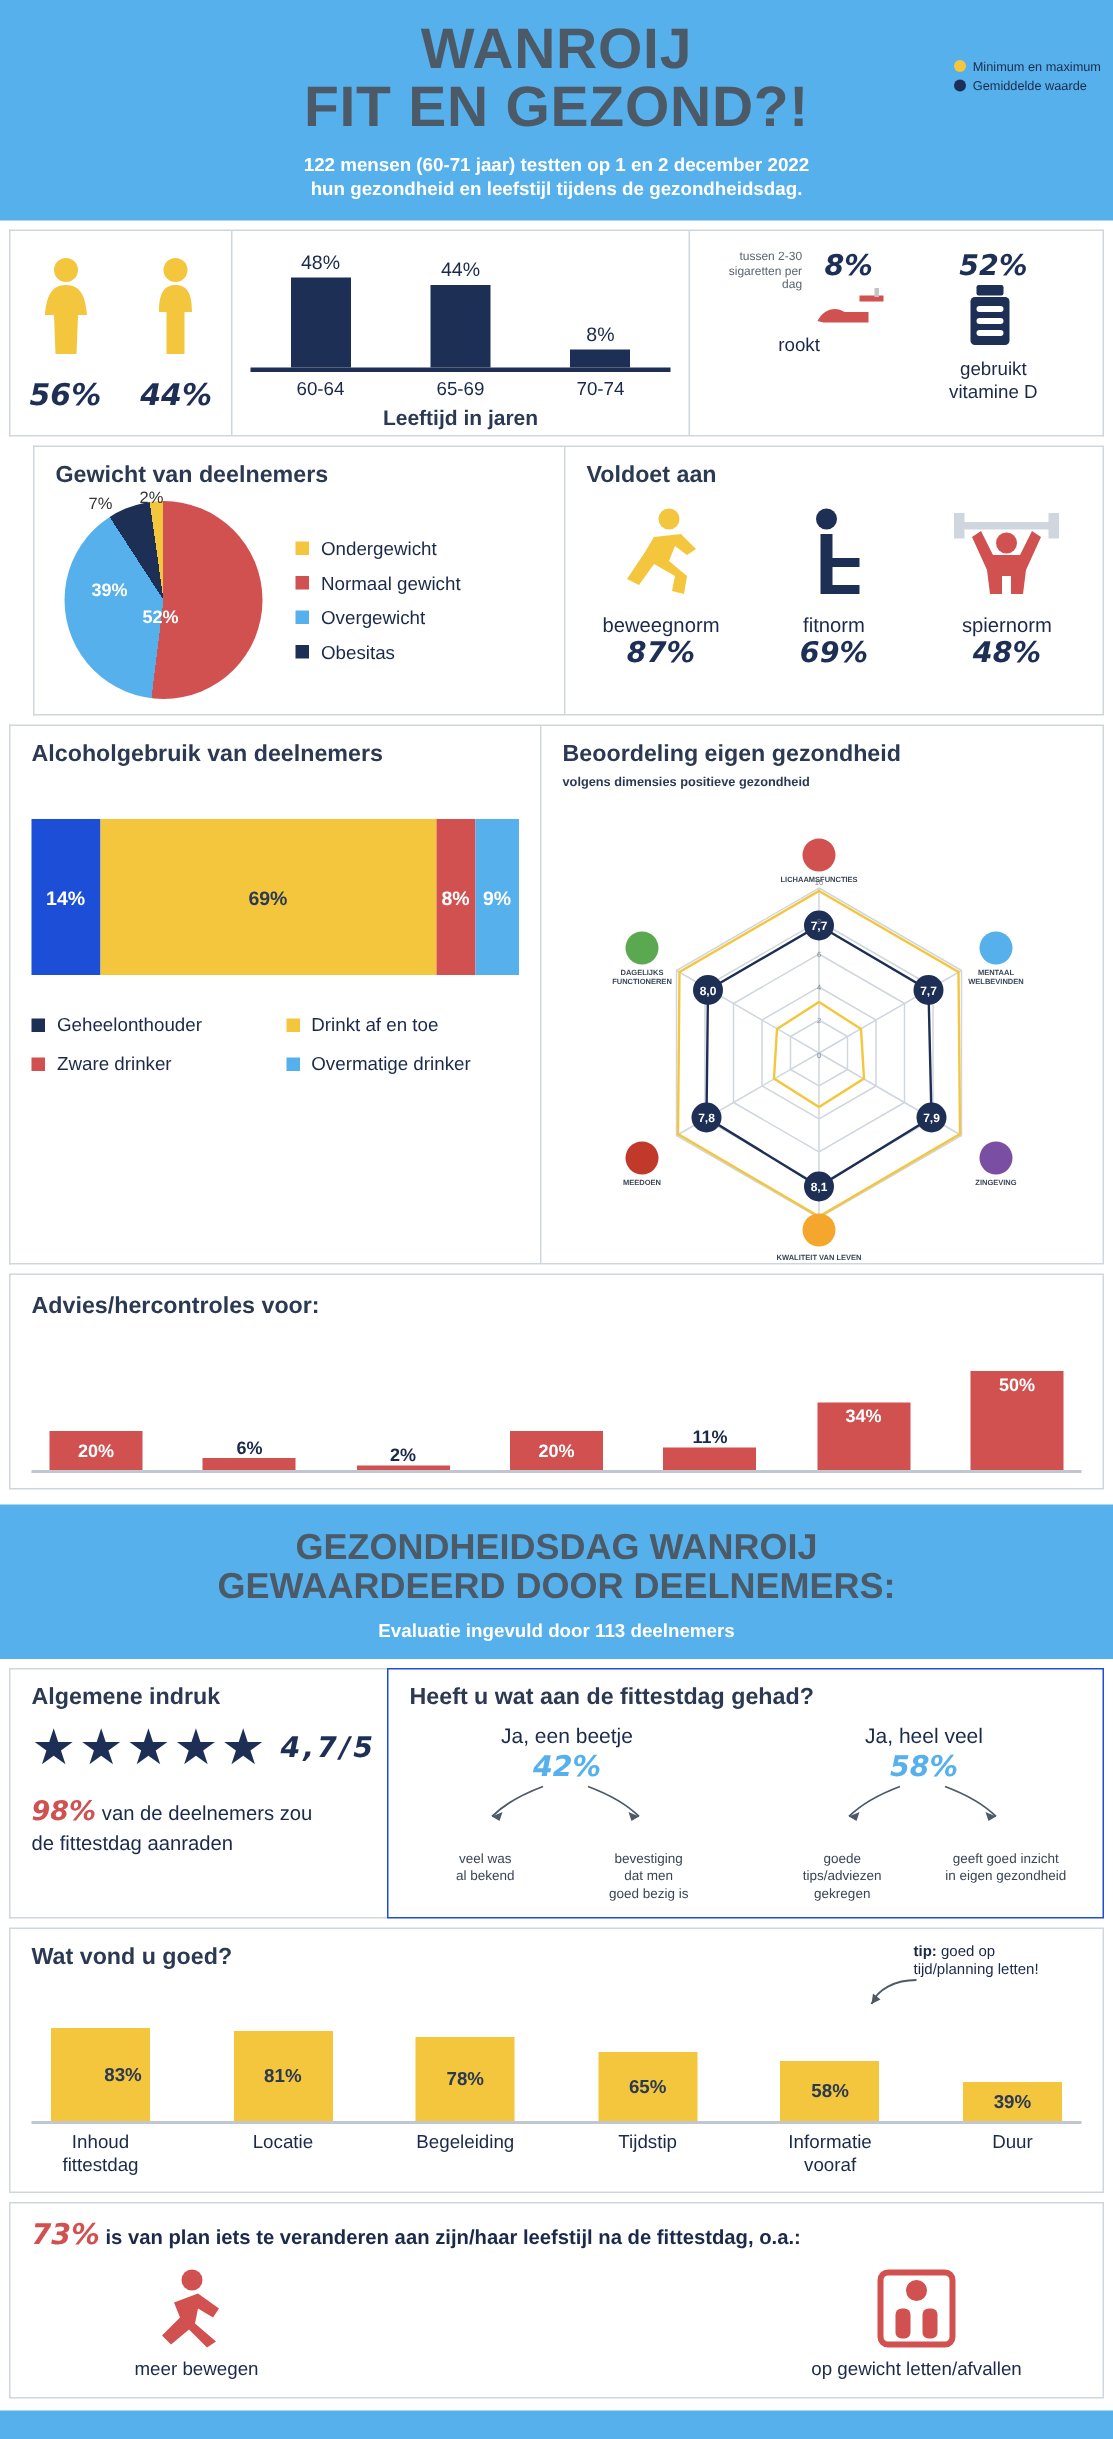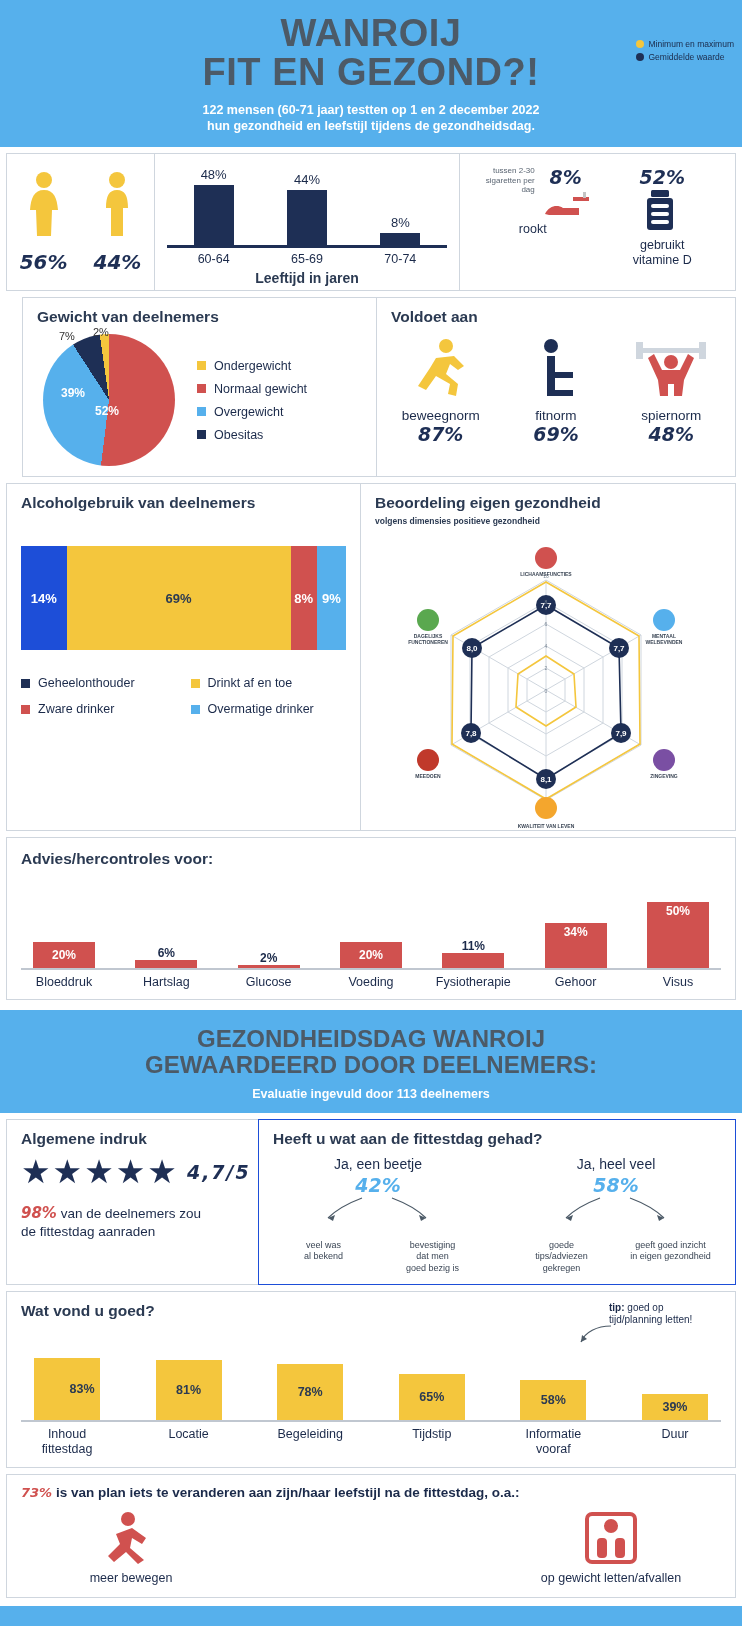--- a/index.html
+++ b/index.html
@@ -36,21 +36,21 @@
   .panel-title {
     font-size:15.5px;
     font-weight:bold;
     color:#2b3a52;
     margin:10px 0 4px 14px;
   }
   .panel-sub {
     font-size:8.5px;
     font-weight:bold;
     color:#2b3a52;
-    margin:0 0 4px 14px;
+    margin:0 0 16px 14px;
   }
 
   
   .band1 { margin:6px 6px 0 6px; display:flex; }
   .b1a { width:148px; border:1px solid #cfd6de; border-right:none; }
   .b1b { flex:1; border:1px solid #cfd6de; }
   .b1c { width:276px; border:1px solid #cfd6de; border-left:none; }
 
   .gender { display:flex; justify-content:center; gap:26px; padding-top:16px; }
   .gender .g { text-align:center; }
@@ -130,42 +130,42 @@
   .header2 .sub { color:#fff; font-size:12.5px; font-weight:bold; margin-top:9px; }
 
   
   .band5 { margin:6px 6px 0 6px; display:flex; }
   .b5a { width:252px; border:1px solid #cfd6de; border-right:none; }
   .b5b { flex:1; border:1px solid #1d4ed8; }
 
   .stars { font-size:33px; color:#1e2f55; letter-spacing:2px; margin:2px 0 0 14px; display:flex; align-items:center; }
   .stars .score { font-family:"DejaVu Sans", sans-serif; font-style:italic; font-weight:bold; font-size:19px; color:#1e2f55; margin-left:8px; }
   .recommend { margin:12px 14px 10px; font-size:13.5px; line-height:1.35; }
-  .recommend b { font-family:"DejaVu Sans", sans-serif; font-style:italic; color:#d0514f; font-size:15px; }
+  .recommend b { font-family:"DejaVu Sans", sans-serif; font-style:italic; color:#d0514f; font-size:18px; }
 
   .fittest { display:flex; padding:4px 10px 10px;gap:20px; }
   .fcol { flex:1; text-align:center; }
   .fcol .q { font-size:14px; margin-bottom:2px; }
   .fcol .pc { font-family:"DejaVu Sans", sans-serif; font-style:italic; font-weight:bold; font-size:19px; color:#56b0ec; }
   .fsub { display:flex; justify-content:space-around; margin-top:14px; }
   .fsub div { width:92px; font-size:9px; line-height:1.25; color:#3b4655; }
 
   
   .band6 { margin:6px 6px 0 6px; border:1px solid #cfd6de; }
   .good-bars { display:flex; align-items:flex-end; justify-content:space-between; height:86px; border-bottom:2px solid #c0c7d0; margin:16px 14px 0; }
   .gbar { width:92px; text-align:center; display:flex; flex-direction:column; justify-content:flex-end; height:100%; }
   .gbar .rect { background:#f4c63d; width:66px; margin:0 auto; display:flex; align-items:center; justify-content:center; color:#2b3a52; font-weight:bold; font-size:12.5px; }
   .good-labels { display:flex; justify-content:space-between; margin:5px 14px 10px; }
   .good-labels div { width:92px; text-align:center; font-size:12.5px; line-height:1.2; }
   .tip { position:absolute; right:16px; top:10px; font-size:10px; line-height:1.2; text-align:left; width:110px; }
 
   
   .band7 { margin:6px 6px 0 6px; border:1px solid #cfd6de; padding:10px 14px 12px; }
   .plan { font-size:13.5px; }
-  .plan b.pc { font-family:"DejaVu Sans", sans-serif; font-style:italic; color:#d0514f; font-size:13px;margin-top:36px; }
+  .plan b.pc { font-family:"DejaVu Sans", sans-serif; font-style:italic; color:#d0514f; font-size:19px;margin-top:36px; }
   .plan-items { display:flex; justify-content:space-between; margin-top:10px; text-align:center; }
   .plan-items .pi { width:220px; font-size:12.5px; }
 
   
   .footer { background:#56b0ec; margin-top:8px; padding:10px 14px; display:flex; align-items:center; justify-content:space-between; }
 </style>
 </head>
 <body>
 
 <div class="page">
@@ -478,29 +478,20 @@
           <div class="rect" style="height:45px;display:flex;align-items:flex-start;justify-content:center;padding-top:2px;">
               <span class="av avi">34%</span>
             </div>
         </div>
         <div class="abar">
           <div class="rect" style="height:66px;display:flex;align-items:flex-start;justify-content:center;padding-top:2px;">
               <span class="av avi">50%</span>
             </div>
         </div>
       </div>
-      <div class="advice-labels">
-        <div>Bloeddruk</div>
-        <div>Hartslag</div>
-        <div>Glucose</div>
-        <div>Voeding</div>
-        <div>Fysiotherapie</div>
-        <div>Gehoor</div>
-        <div>Visus</div>
-      </div>
     </div>
   </div>
 
   <div class="header2">
     <h2>
       <span>GEZONDHEIDSDAG WANROIJ</span><br>
       <span>GEWAARDEERD DOOR DEELNEMERS:</span>
     </h2>
     <div class="sub">Evaluatie ingevuld door 113 deelnemers</div>
   </div>

